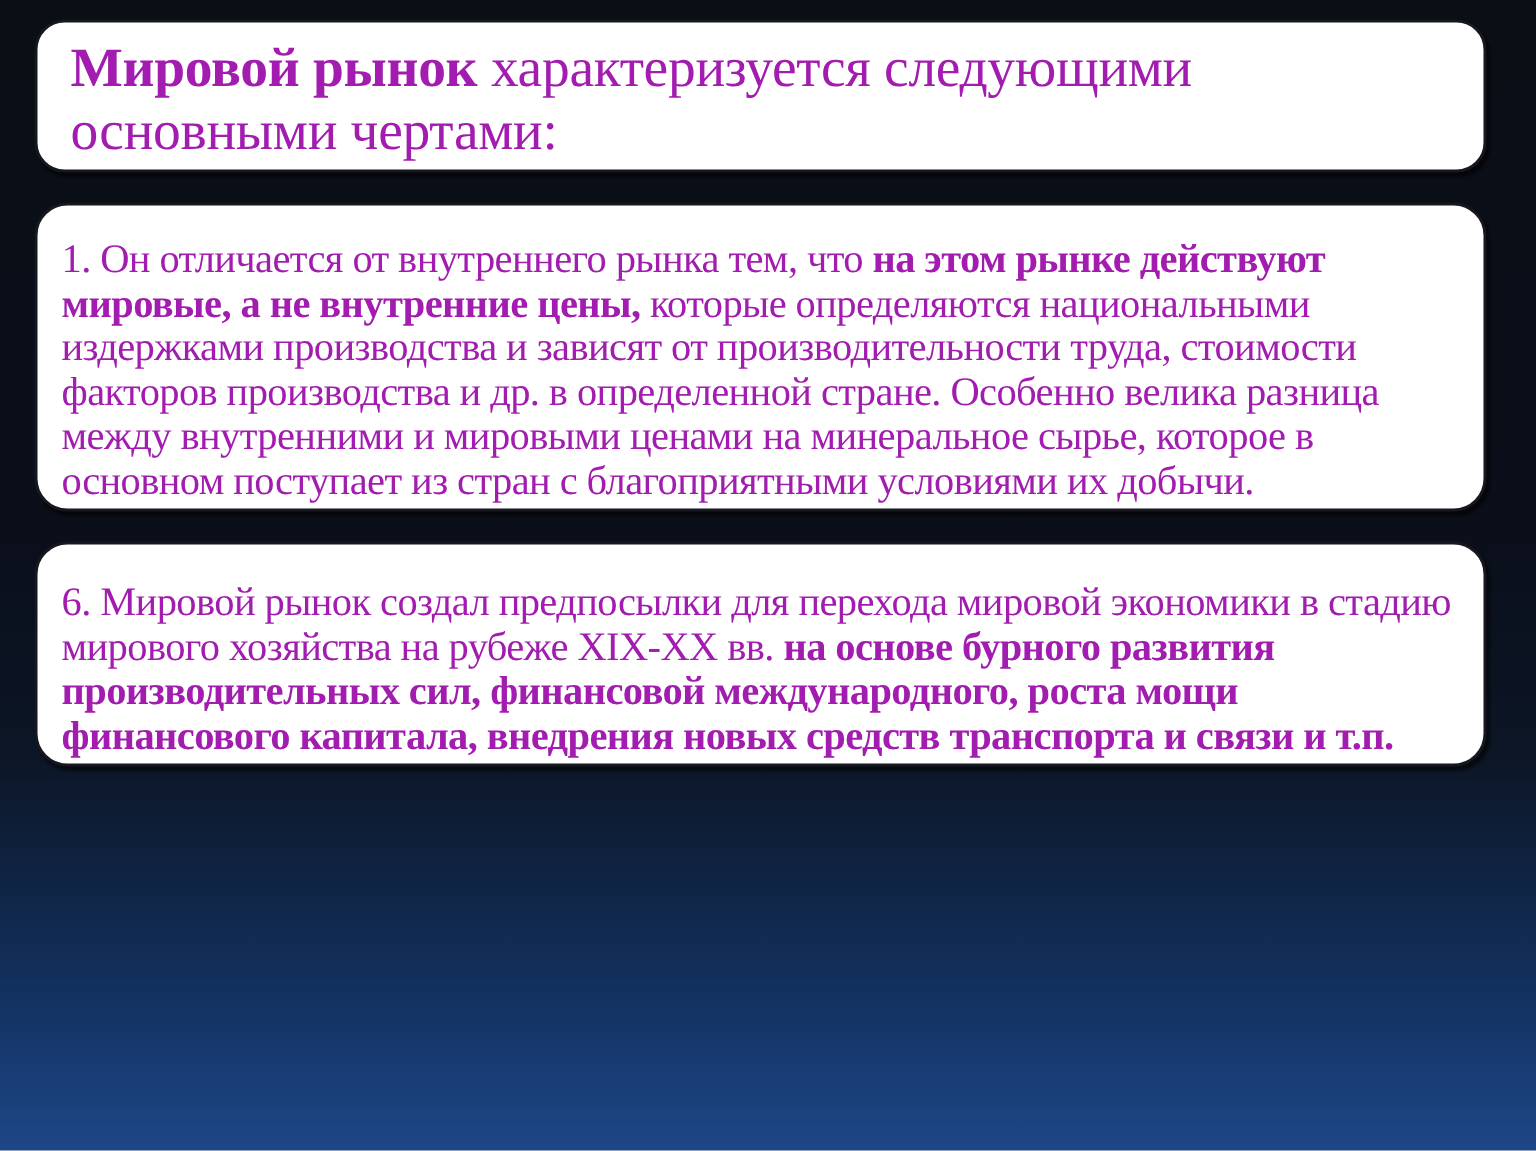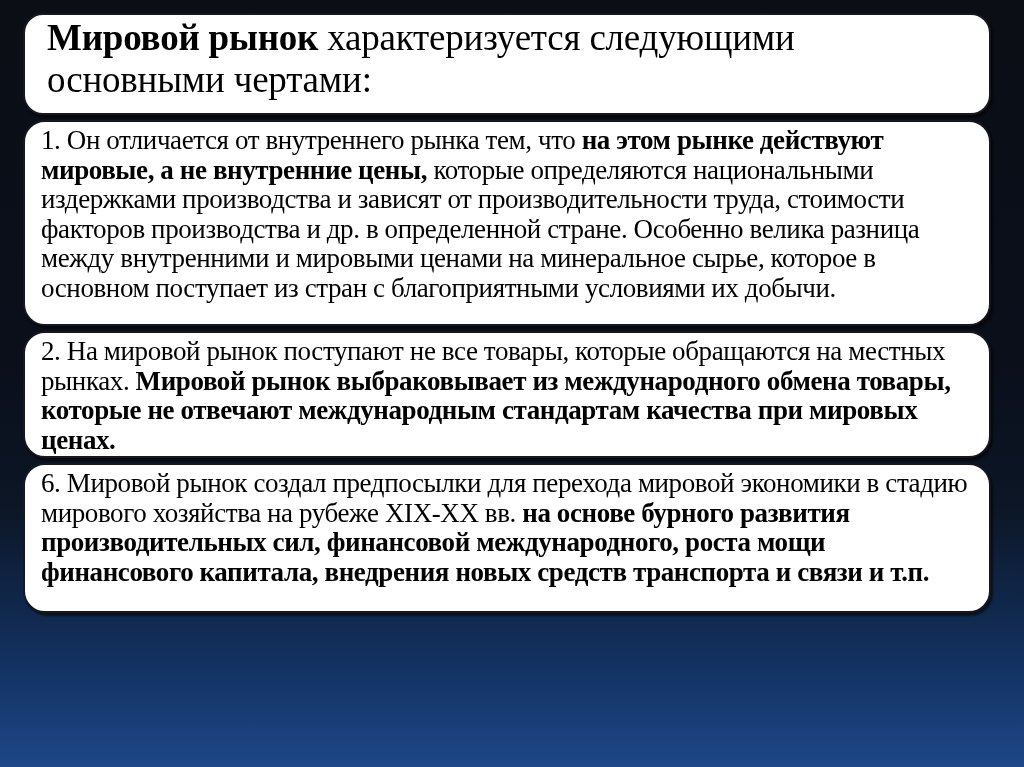--- a/index.html
+++ b/index.html
@@ -26,24 +26,24 @@
     padding: 13px 33px 0 23px;
   }
   .box {
     box-sizing: border-box;
     width: 968px;
     background: var(--box-bg, #ffffff);
     border: 2px solid var(--box-border, #17171f);
     border-radius: 22px;
     box-shadow: 2px 3px 2px rgba(0,0,0,0.55);
     display: flex;
-    align-items: flex-start;
-    color: #000000;
+    align-items: flex-end;
+    color: #a21caf;
   }
-  .box + .box { margin-top: 5px; }
+  .box + .box { margin-top: 20px; }
   .box p {
     margin: 0;
     width: 100%;
   }
   .title-box {
     height: 102px;
     border-radius: 20px;
     padding: 2px 22px 4px 22px;
   }
   .title-box p {
@@ -71,22 +71,19 @@
 <div class="slide">
 
   <div class="box title-box">
     <p><b>Мировой рынок</b><span> характеризуется следующими основными чертами:</span></p>
   </div>
 
   <div class="box point-box point-1">
     <p><span>1. Он отличается от внутреннего рынка тем, что </span><b>на этом рынке действуют мировые, а не внутренние цены,</b><span> которые определяются национальными издержками производства и зависят от производительности труда, стоимости факторов производства и др. в определенной стране. Особенно велика разница между внутренними и мировыми ценами на минеральное сырье, которое в основном поступает из стран с благоприятными условиями их добычи.</span></p>
   </div>
 
-  <div class="box point-box point-2">
-    <p><span>2. На мировой рынок поступают не все товары, которые обращаются на местных рынках. </span><b>Мировой рынок выбраковывает из международного обмена товары, которые не отвечают международным стандартам качества при мировых ценах.</b></p>
-  </div>
 
 
   <div class="box point-box point-4">
     <p><span>6. Мировой рынок создал предпосылки для перехода мировой экономики в стадию мирового хозяйства на рубеже XIX-XX вв. </span><b>на основе бурного развития производительных сил, финансовой международного, роста мощи финансового капитала, внедрения новых средств транспорта и связи и т.п.</b></p>
   </div>
 
 </div>
 
 </body></html>

